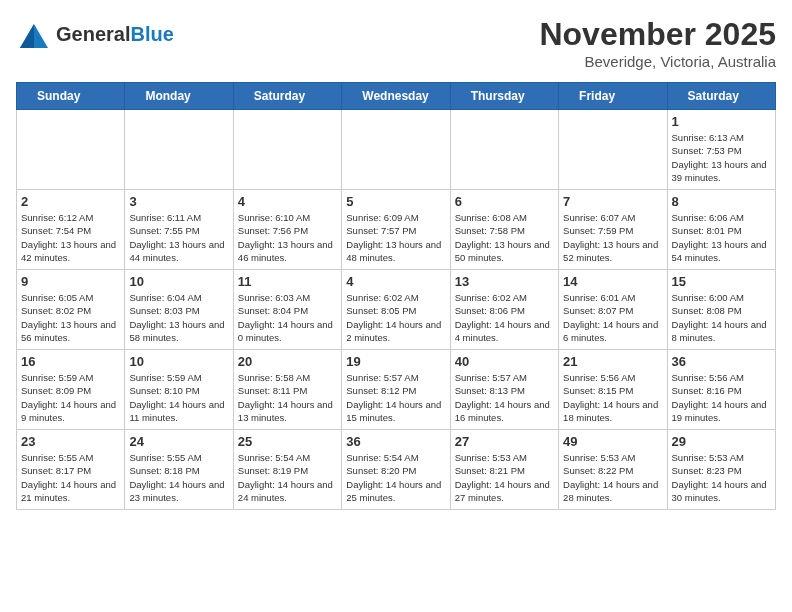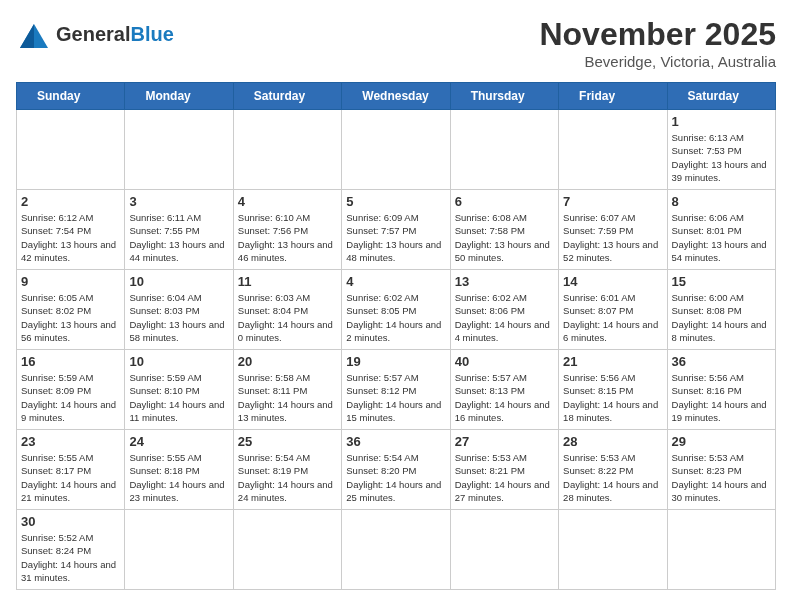--- a/index.html
+++ b/index.html
@@ -228,34 +228,22 @@
         </td>
         <td>
           <span class="day-num">36</span>
           <div class="day-info">Sunrise: 5:54 AM<br>Sunset: 8:20 PM<br>Daylight: 14 hours and 25 minutes.</div>
         </td>
         <td>
           <span class="day-num">27</span>
           <div class="day-info">Sunrise: 5:53 AM<br>Sunset: 8:21 PM<br>Daylight: 14 hours and 27 minutes.</div>
         </td>
         <td>
-          <span class="day-num">28</span>
+          <span class="day-num">49</span>
           <div class="day-info">Sunrise: 5:53 AM<br>Sunset: 8:22 PM<br>Daylight: 14 hours and 28 minutes.</div>
         </td>
         <td>
           <span class="day-num">29</span>
           <div class="day-info">Sunrise: 5:53 AM<br>Sunset: 8:23 PM<br>Daylight: 14 hours and 30 minutes.</div>
         </td>
-      </tr>
-      <tr>
-        <td>
-          <span class="day-num">30</span>
-          <div class="day-info">Sunrise: 5:52 AM<br>Sunset: 8:24 PM<br>Daylight: 14 hours and 31 minutes.</div>
-        </td>
-        <td class="empty-cell"></td>
-        <td class="empty-cell"></td>
-        <td class="empty-cell"></td>
-        <td class="empty-cell"></td>
-        <td class="empty-cell"></td>
-        <td class="empty-cell"></td>
       </tr>
     </tbody>
 </table>
 
 </body></html>

